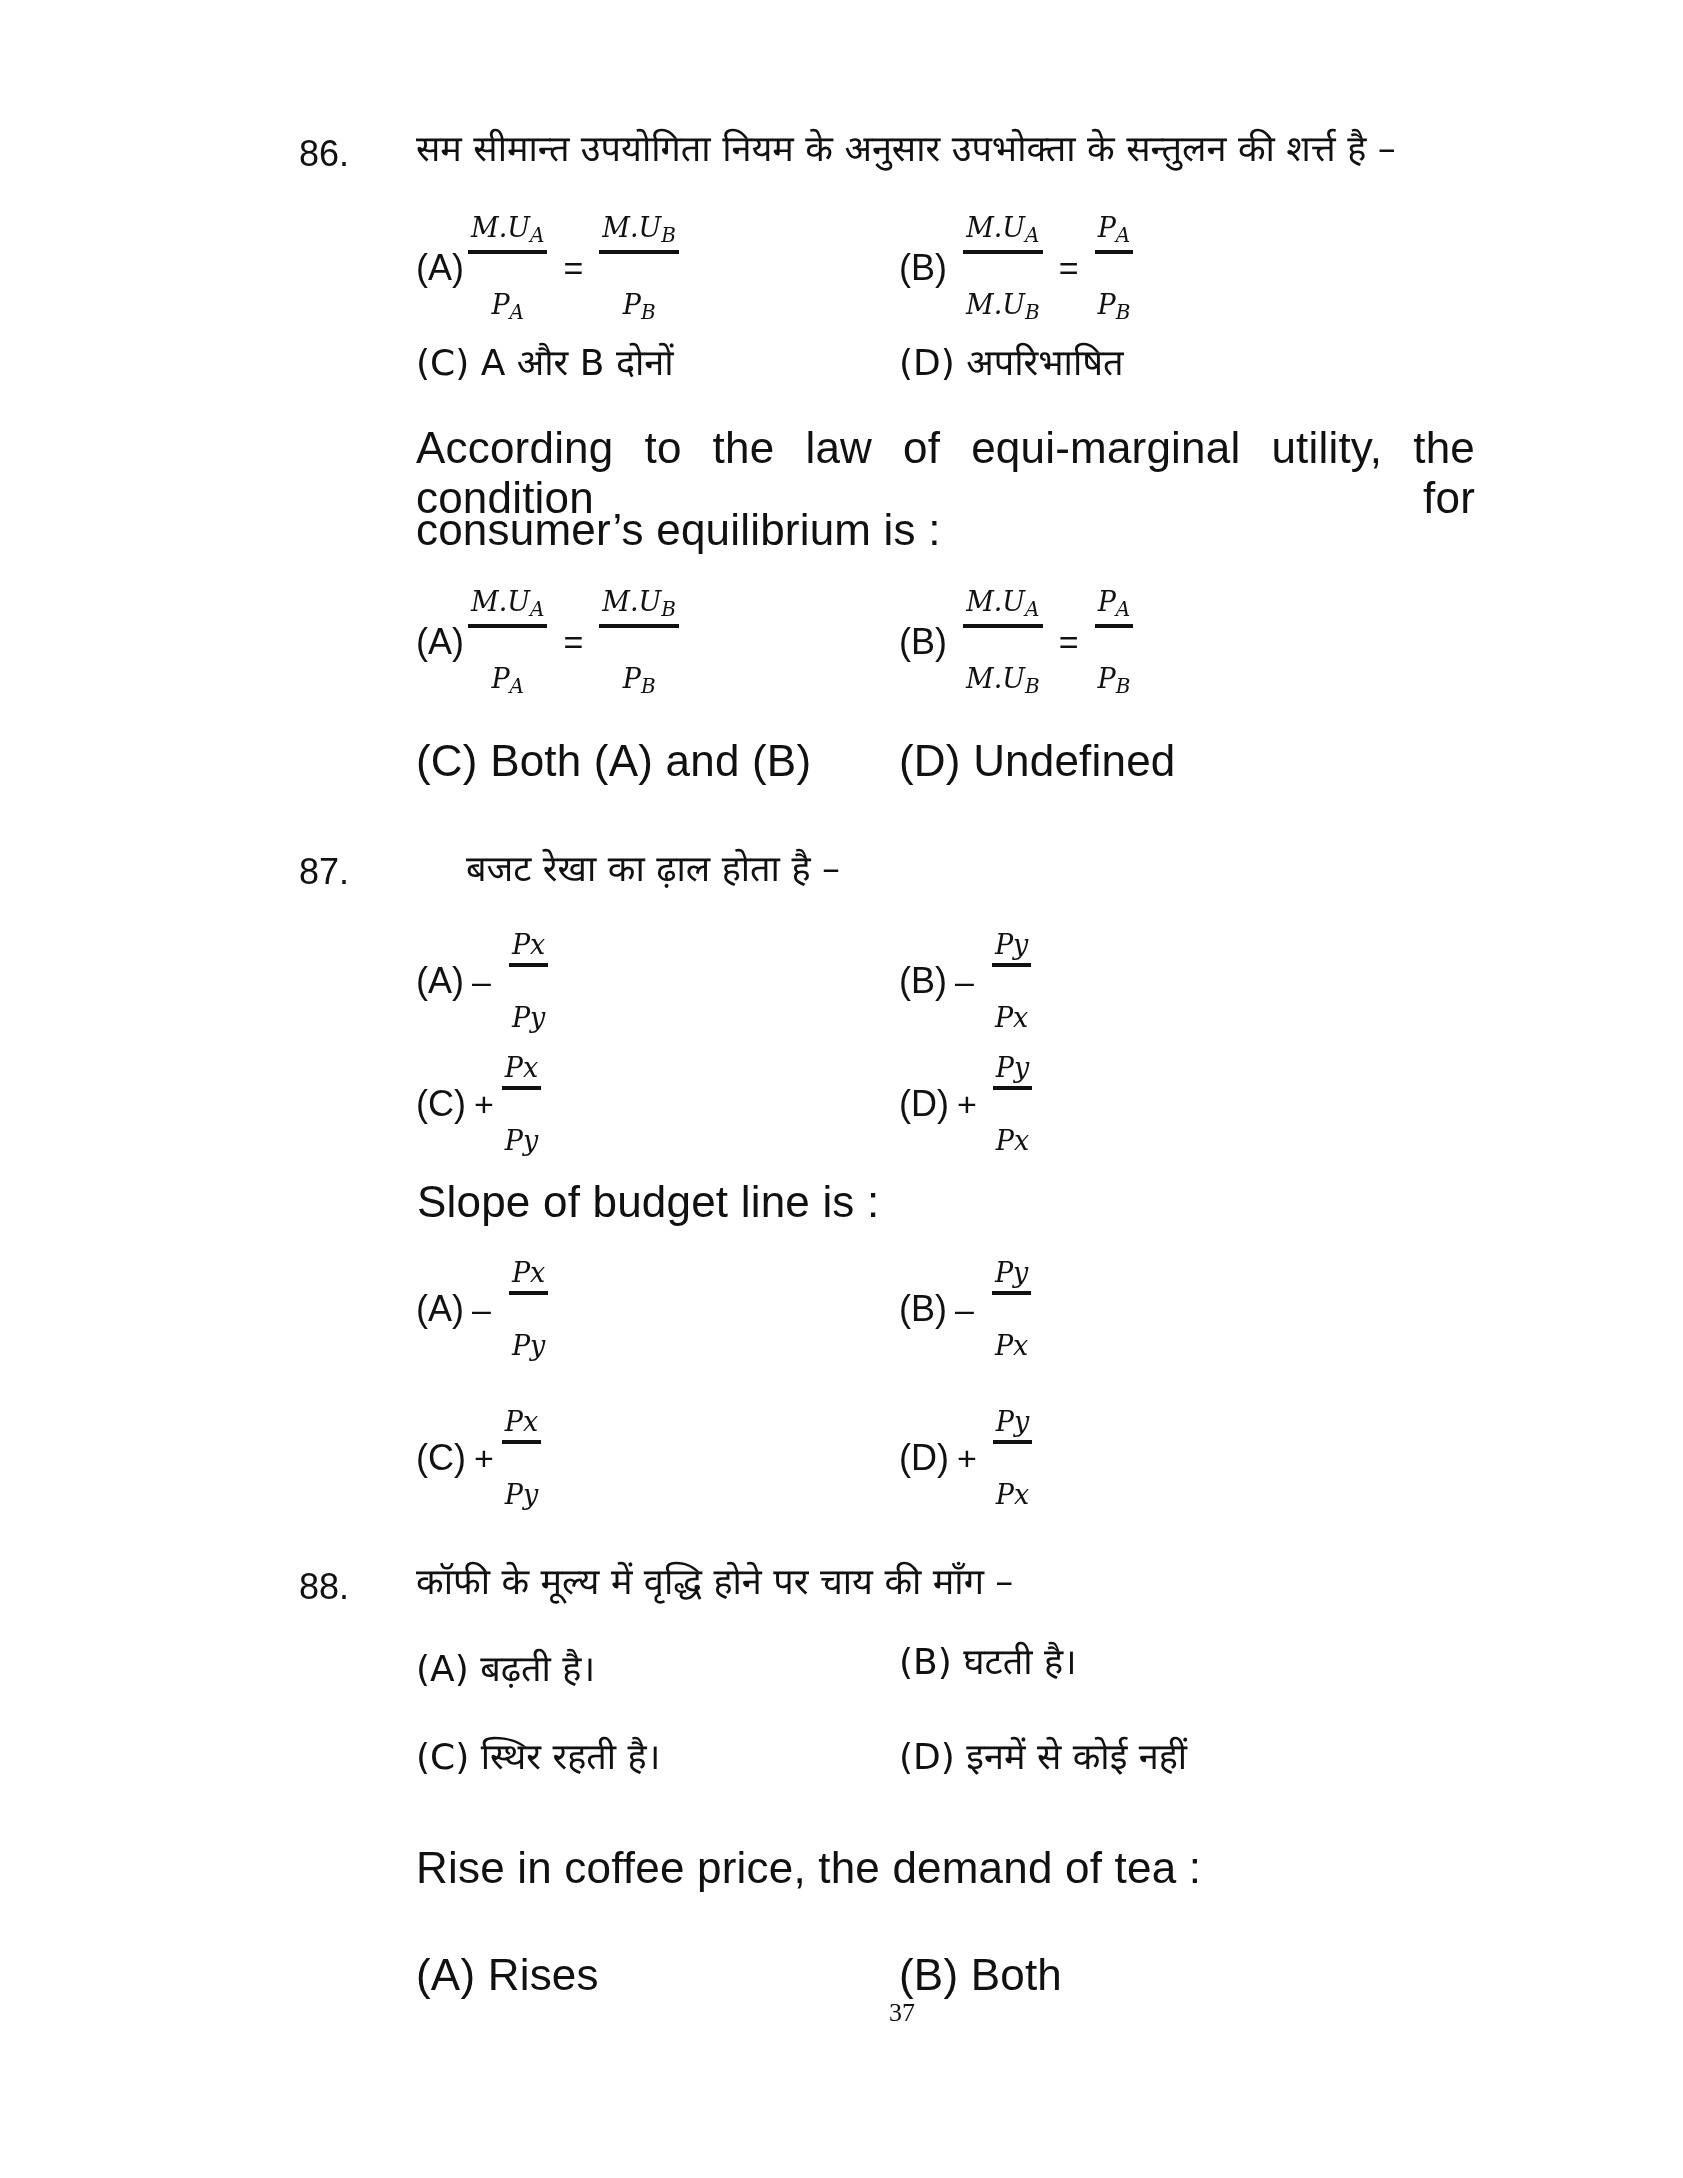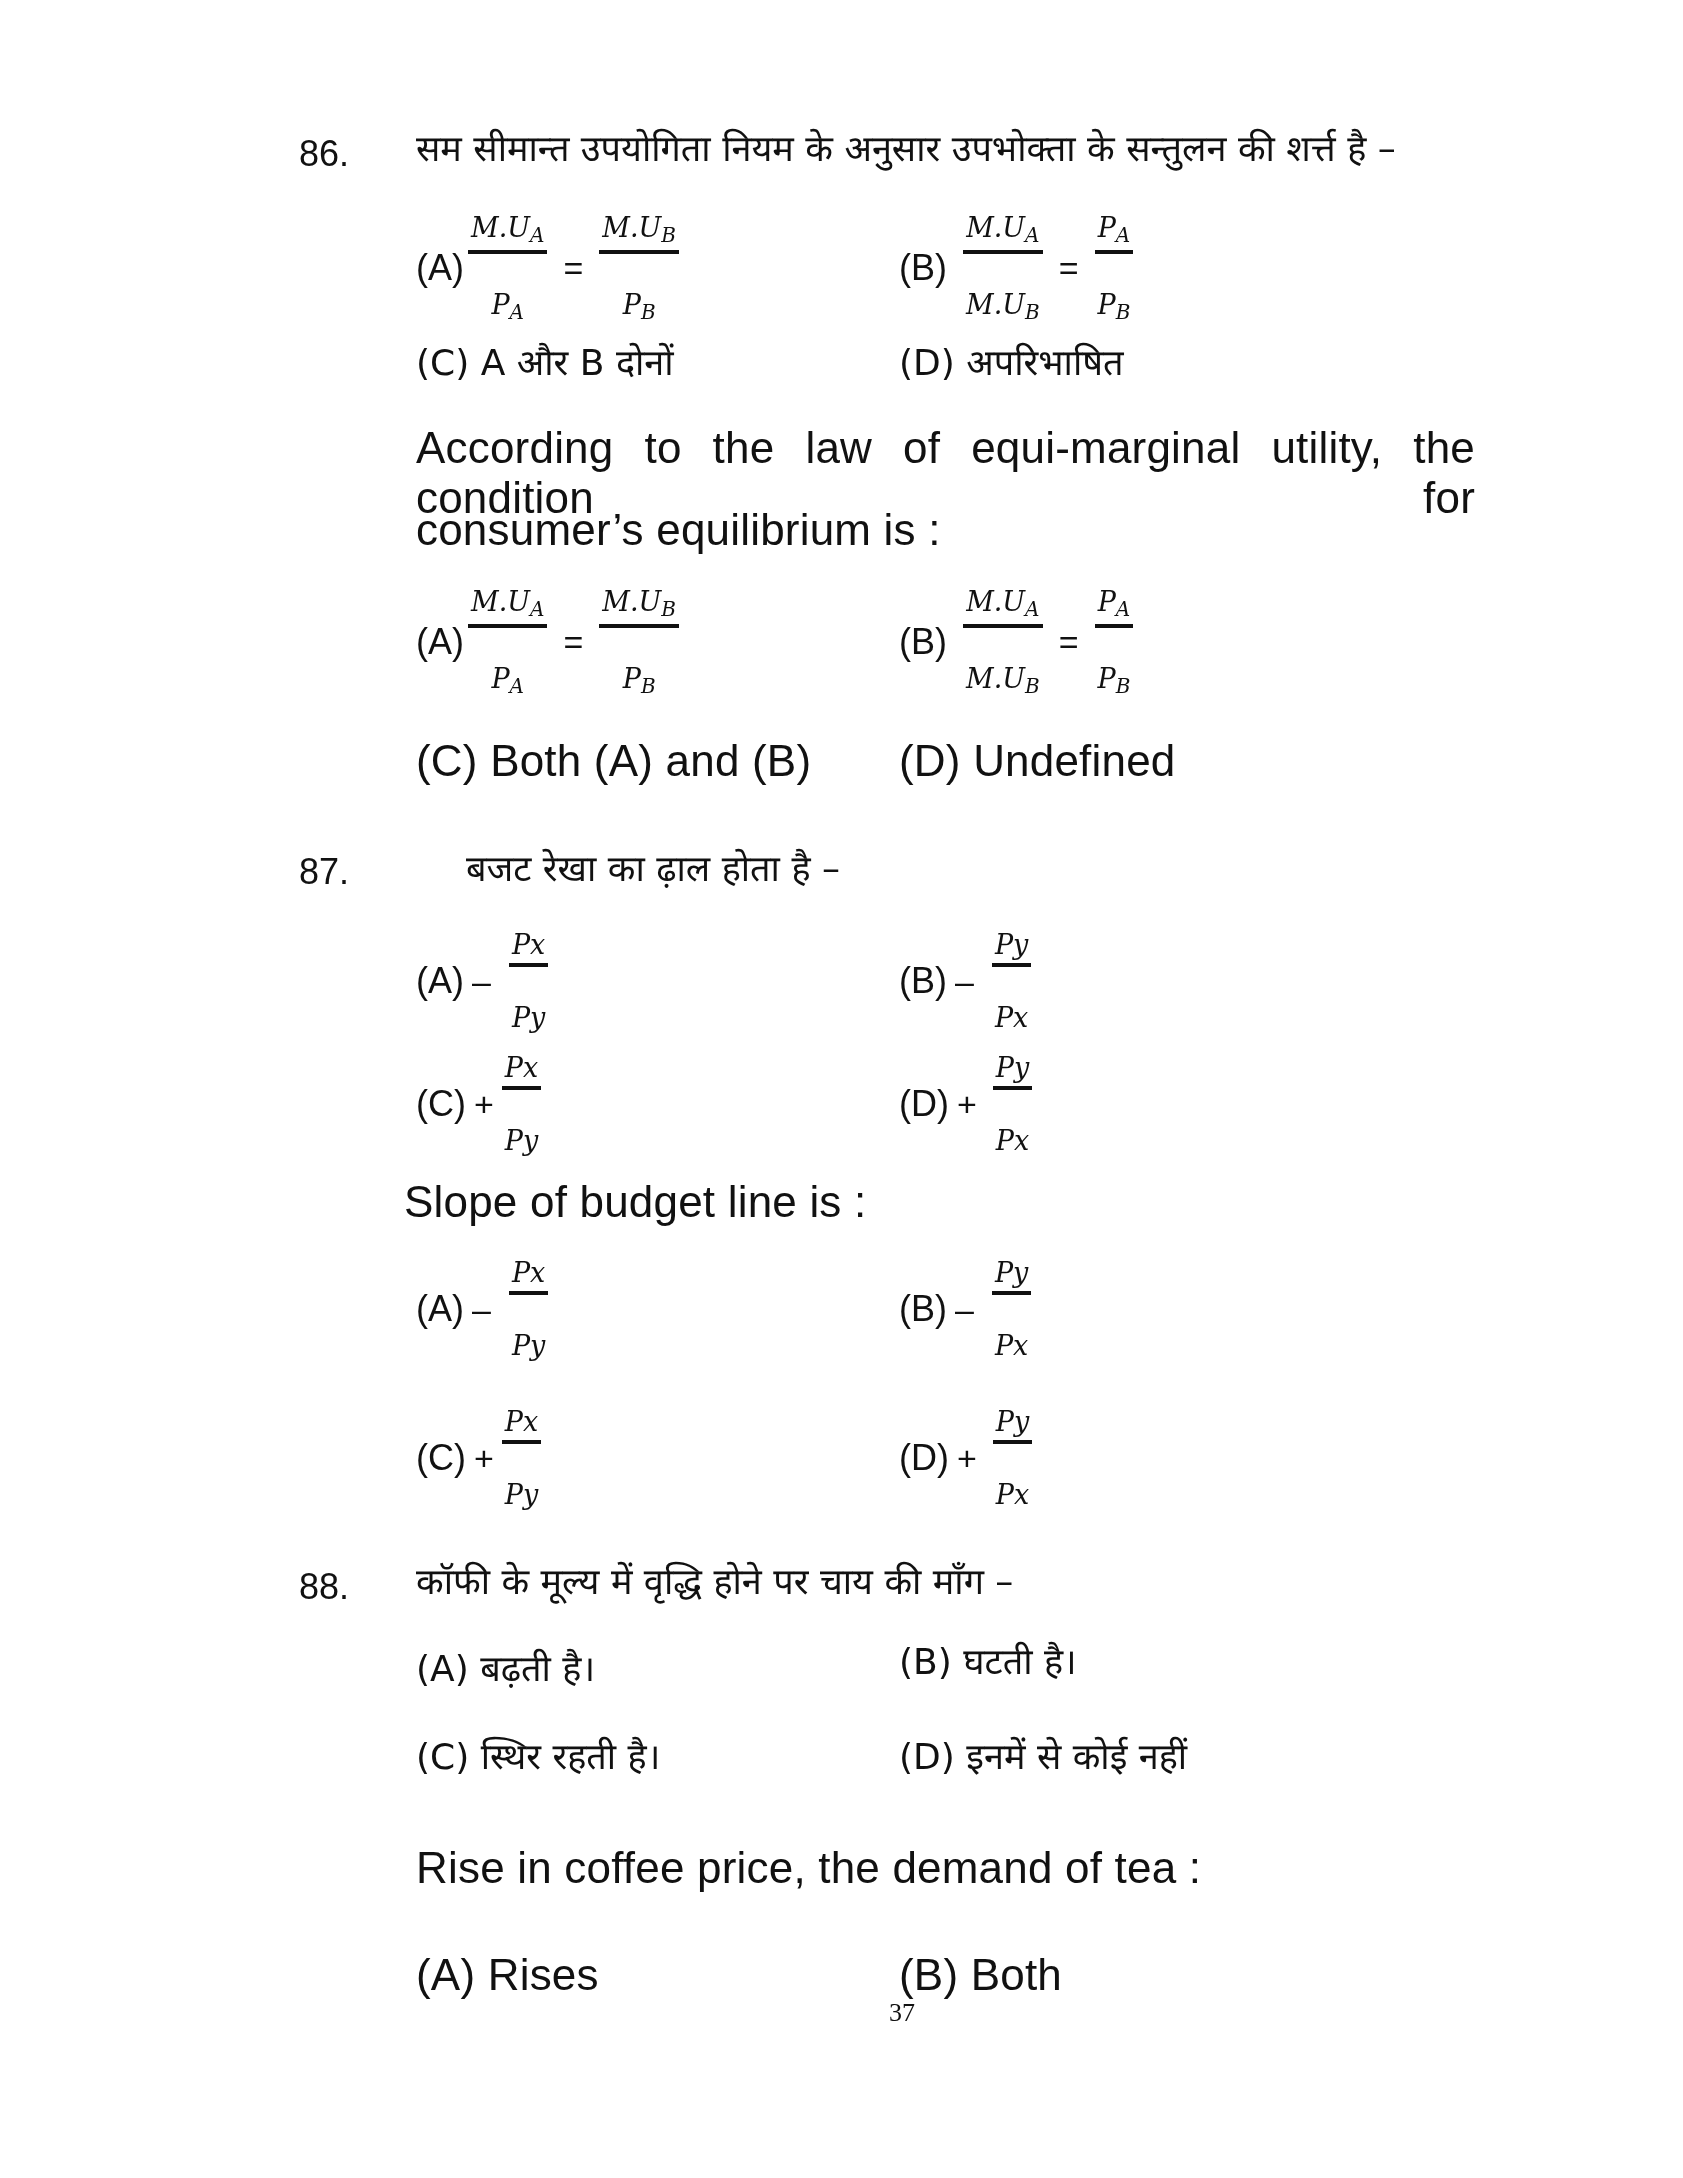--- a/index.html
+++ b/index.html
@@ -121,21 +121,21 @@
 </div>
 <div class="abs opt" style="left:899px; top:1052px;">
   <span>(D)</span>
   <span class="op" style="margin:0 12px 0 8px;">+</span>
   <span class="frac">
       <span class="num">Py</span>
       <span class="den">Px</span>
     </span>
 </div>
 
-<div class="abs txt" style="left:404px; top:1177px;">Slope of budget line is :</div>
+<div class="abs txt" style="left:417px; top:1177px;">Slope of budget line is :</div>
 
 <div class="abs opt" style="left:416px; top:1257px;">
   <span>(A)</span>
   <span class="op" style="margin:0 14px 0 8px;">–</span>
   <span class="frac">
       <span class="num">Px</span>
       <span class="den">Py</span>
     </span>
 </div>
 <div class="abs opt" style="left:899px; top:1257px;">

